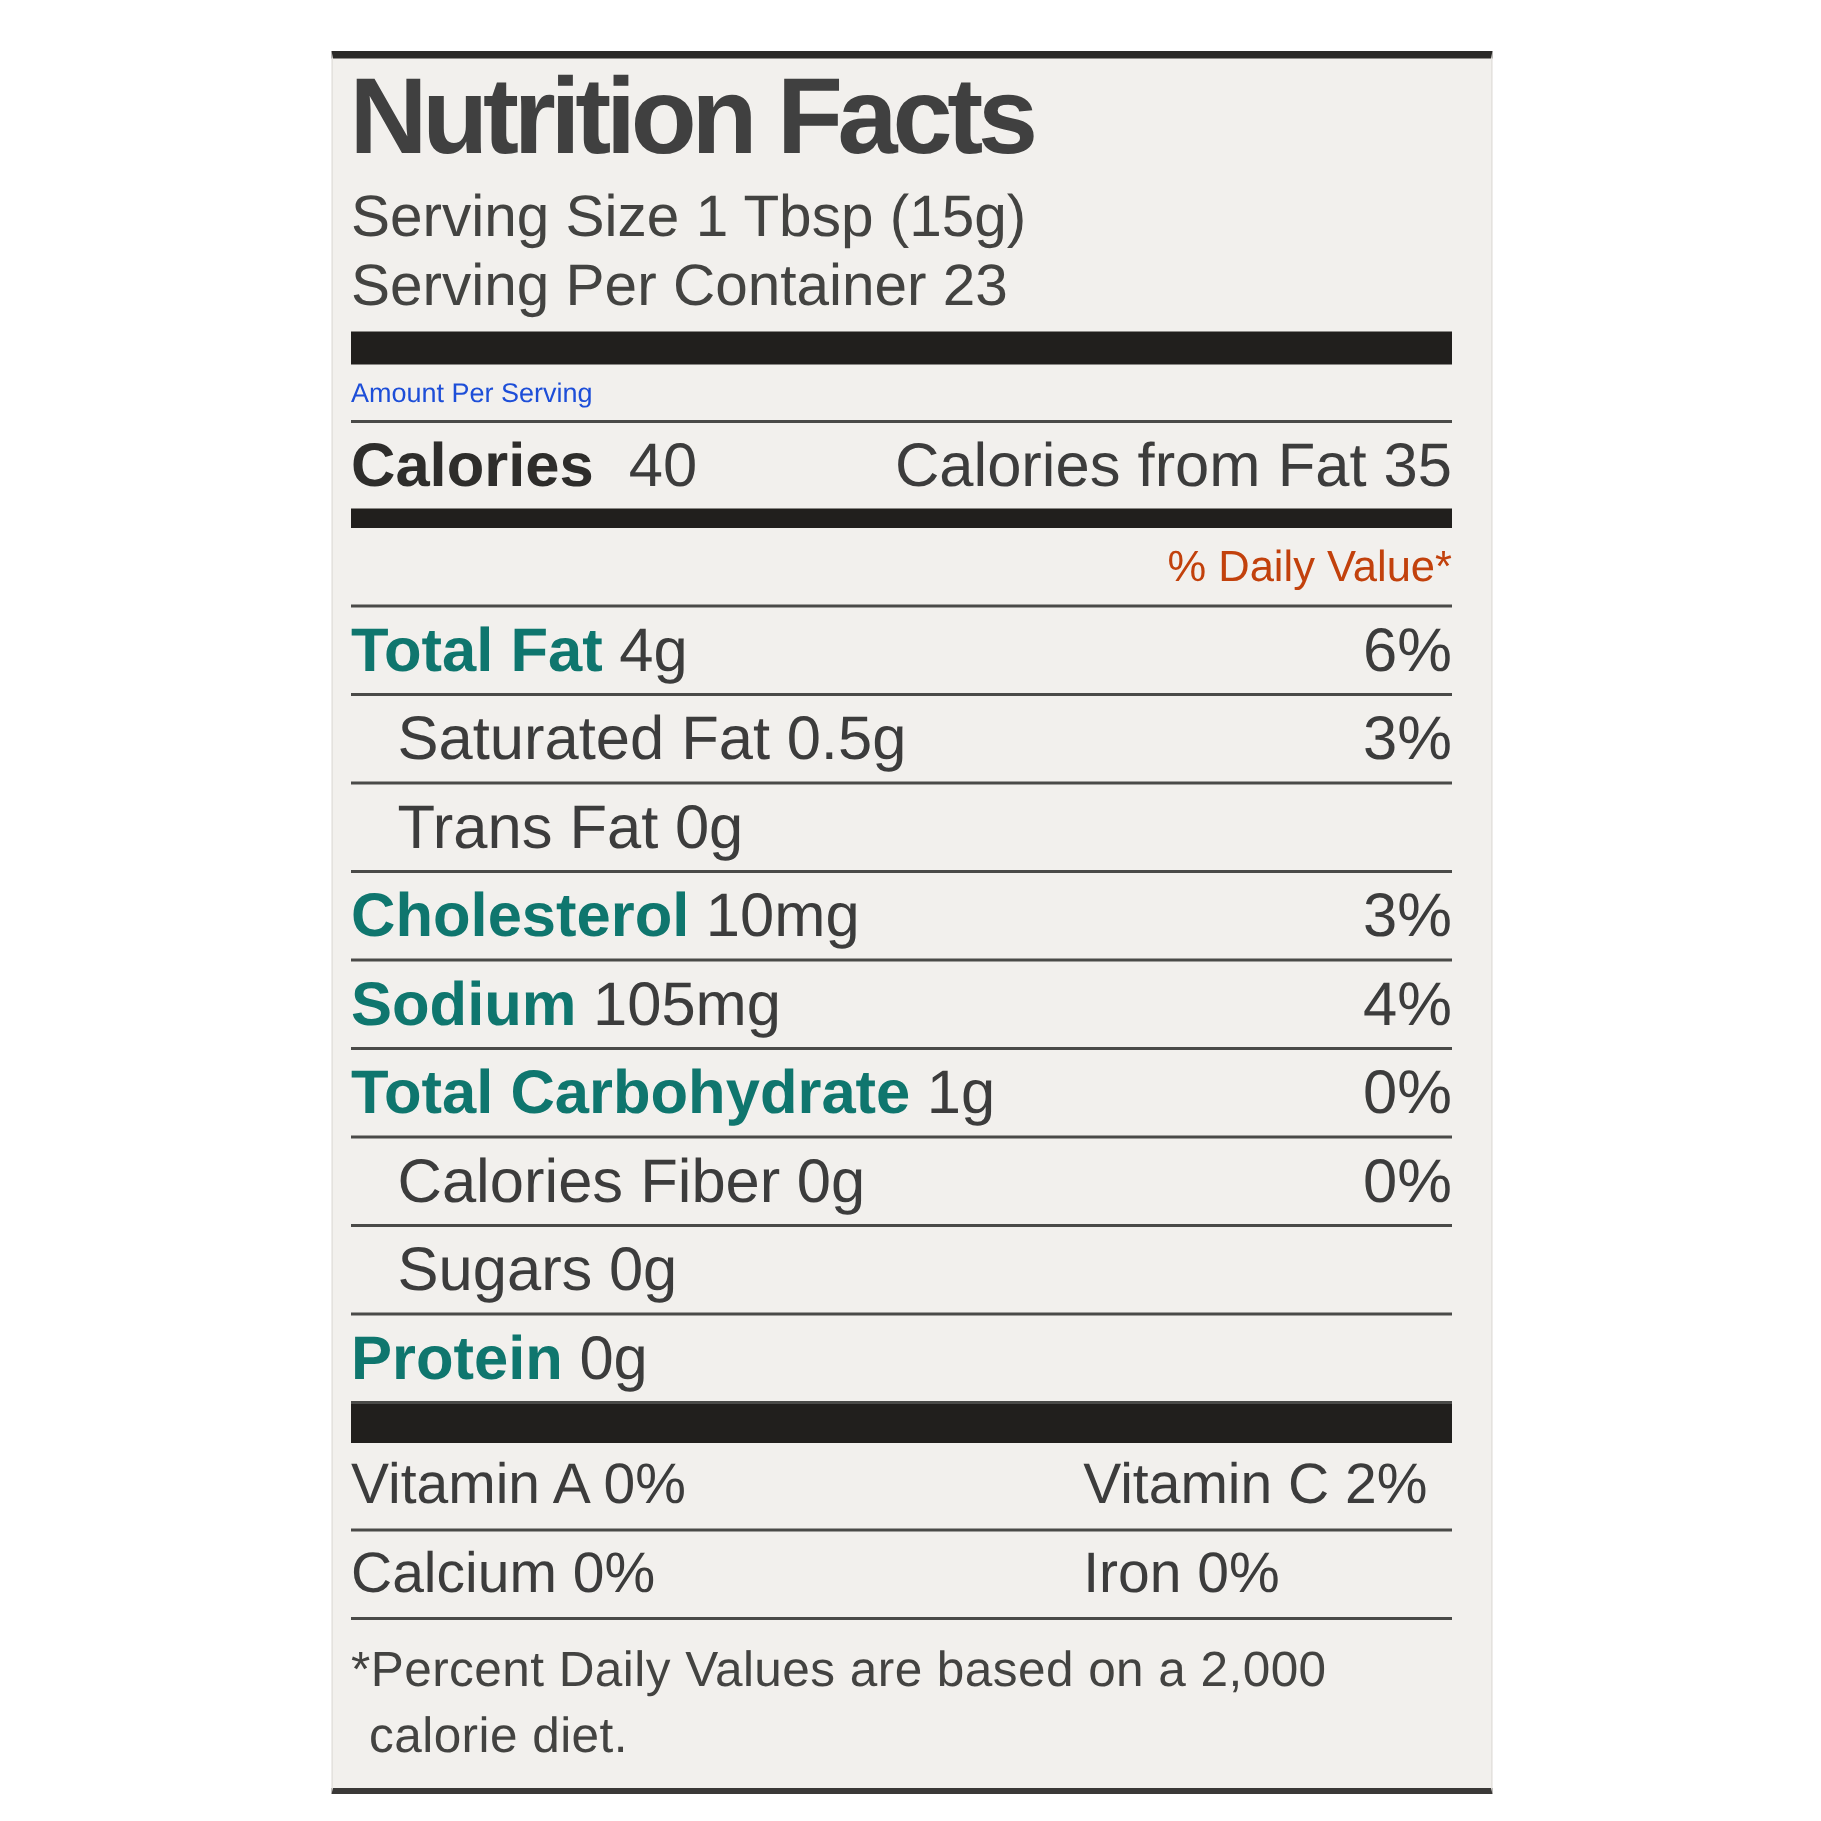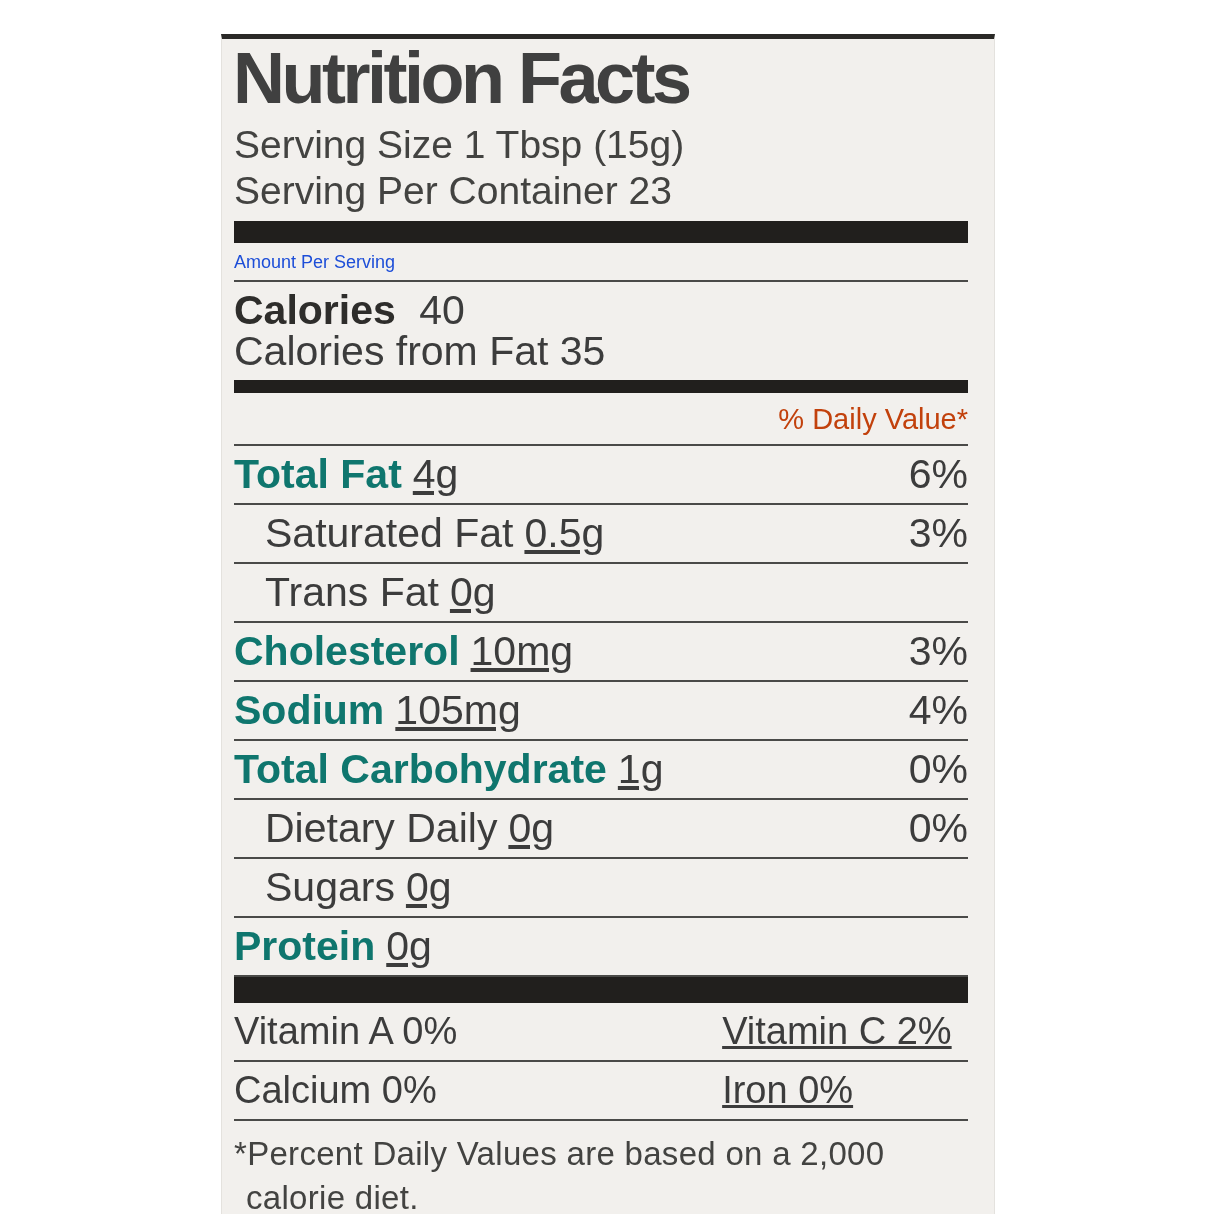--- a/index.html
+++ b/index.html
@@ -26,47 +26,47 @@
 
   .bar-thick  { height:22px; background:#211f1d; margin-top:6px; }
   .bar-medium { height:13px; background:#211f1d; }
   .bar-big    { height:26px; background:#211f1d; }
 
   .aps-row { padding:9px 0 7px 0; border-bottom:2px solid #4a4a48; }
   .aps-row .aps-text { font-size:18px; font-weight:normal; color:#1d4ed8; }
 
   .calories-row {
     display:flex; justify-content:space-between; align-items:baseline;
-    padding:8px 0 8px 0; font-size:41px; line-height:1;flex-direction:column;
+    padding:8px 0 8px 0; font-size:41px; line-height:1;
   }
   .calories-row .cal-label { font-weight:bold; color:#2e2d2b; }
   .calories-row .cal-value { font-weight:normal; margin-left:12px; }
 
   .dv-header {
     text-align:right; font-size:29px; padding:10px 0 8px 0;
     border-bottom:2px solid #4a4a48; color:#c2410c;
   }
 
   .nutrient-row {
     display:flex; justify-content:space-between; align-items:baseline;
     font-size:41px; line-height:1; padding:8px 0 8px 0;
     border-bottom:2px solid #4a4a48;
   }
   .nutrient-row:last-of-type { border-bottom:none; }
   .nutrient-row.bold .n-name { font-weight:bold; color:#0f766e; }
   .nutrient-row.indent { padding-left:31px; }
-  .n-amt { margin-left:11px;text-decoration:underline; }
+  .n-amt { margin-left:11px; }
   .n-dv  { margin-left:12px; }
 
   .micro-row {
     display:flex; align-items:baseline; font-size:38px; line-height:1;
     padding:9px 0 10px 0; border-bottom:2px solid #4a4a48;
   }
   .micro-left  { flex:1; }
-  .micro-right { width:33.5%;text-decoration:underline; }
+  .micro-right { width:33.5%; }
 
   .footnote {
     font-size:33px; line-height:1.34; padding:11px 0 13px 12px;
     text-indent:-12px; color:#434341; letter-spacing:0.3px;
   }
 </style>
 </head>
 <body>
 
 <div class="nf-label">
@@ -120,21 +120,21 @@
     <span><span class="n-name">Sodium</span><span class="n-amt">105mg</span></span>
     <span class="n-dv">4%</span>
   </div>
 
   <div class="nutrient-row bold">
     <span><span class="n-name">Total Carbohydrate</span><span class="n-amt">1g</span></span>
     <span class="n-dv">0%</span>
   </div>
 
   <div class="nutrient-row indent">
-    <span><span class="n-name">Dietary Daily</span><span class="n-amt">0g</span></span>
+    <span><span class="n-name">Calories Fiber</span><span class="n-amt">0g</span></span>
     <span class="n-dv">0%</span>
   </div>
 
   <div class="nutrient-row indent">
     <span><span class="n-name">Sugars</span><span class="n-amt">0g</span></span>
     <span class="n-dv"></span>
   </div>
 
   <div class="nutrient-row bold">
     <span><span class="n-name">Protein</span><span class="n-amt">0g</span></span>

